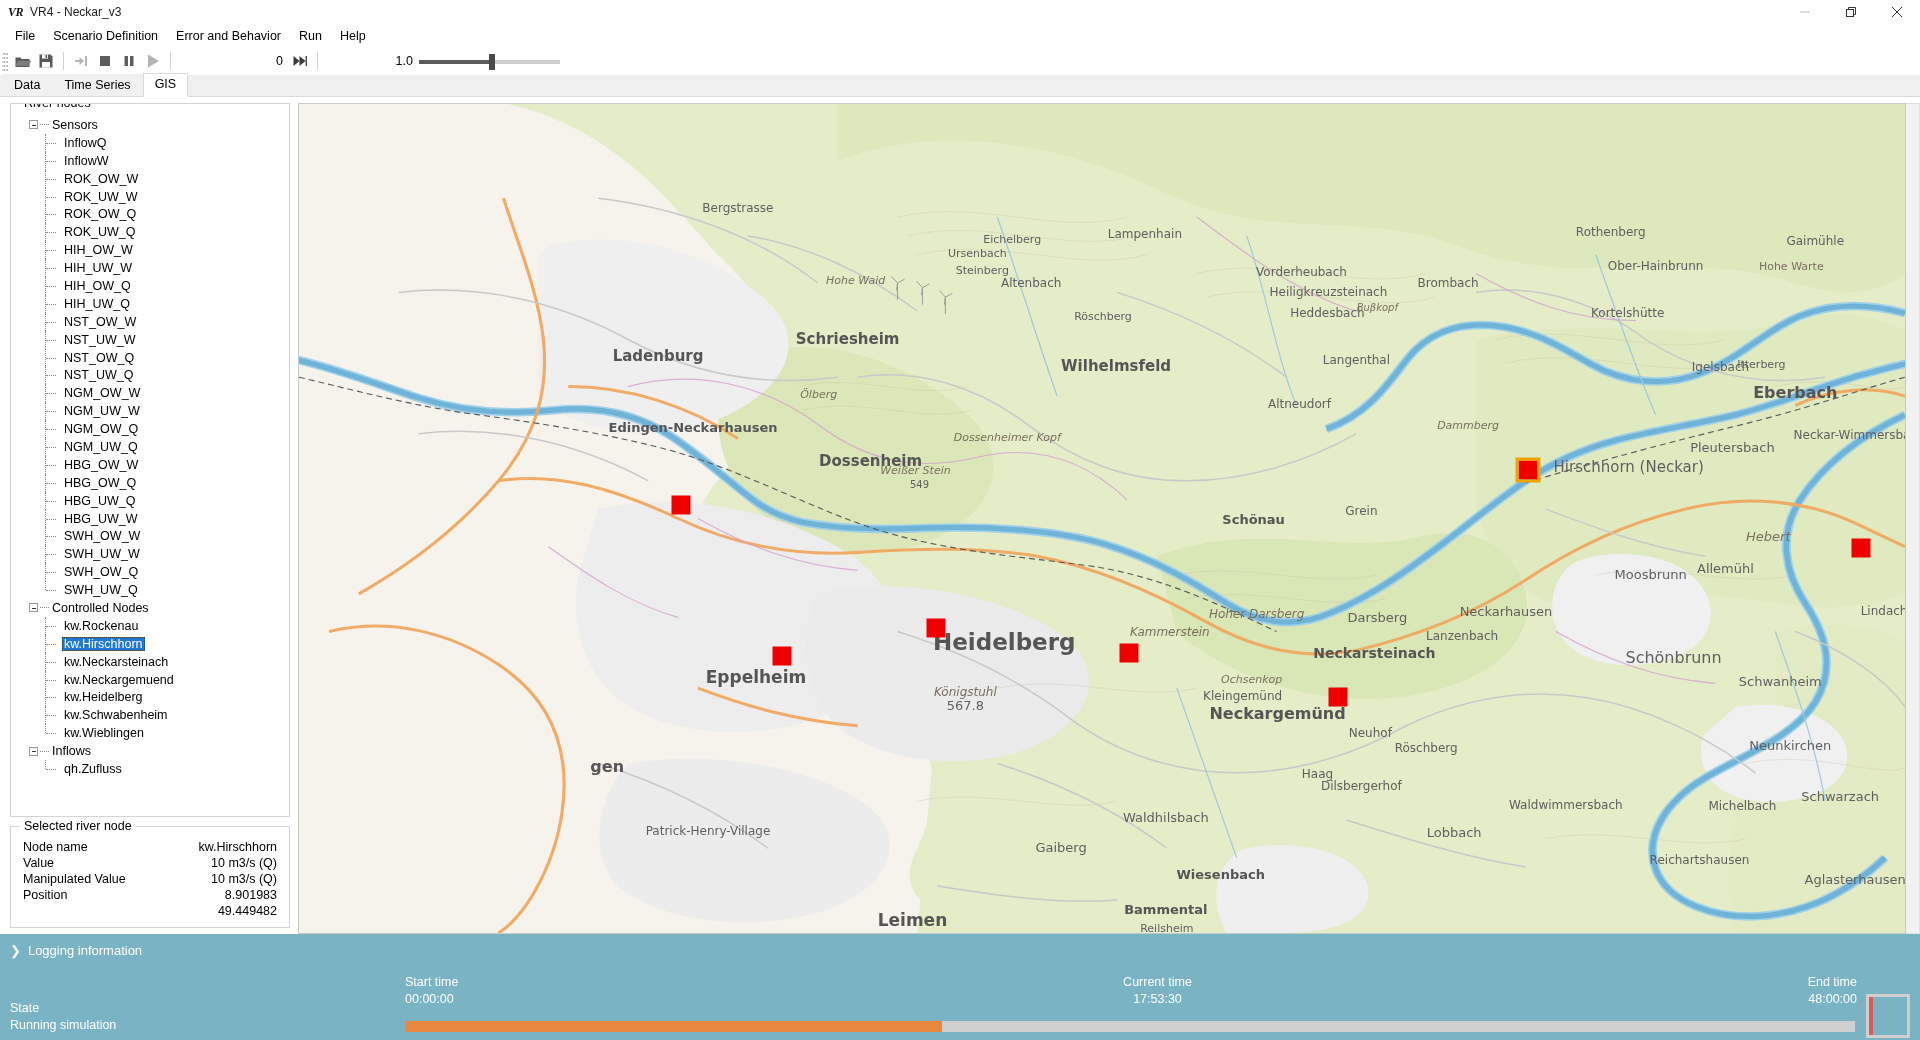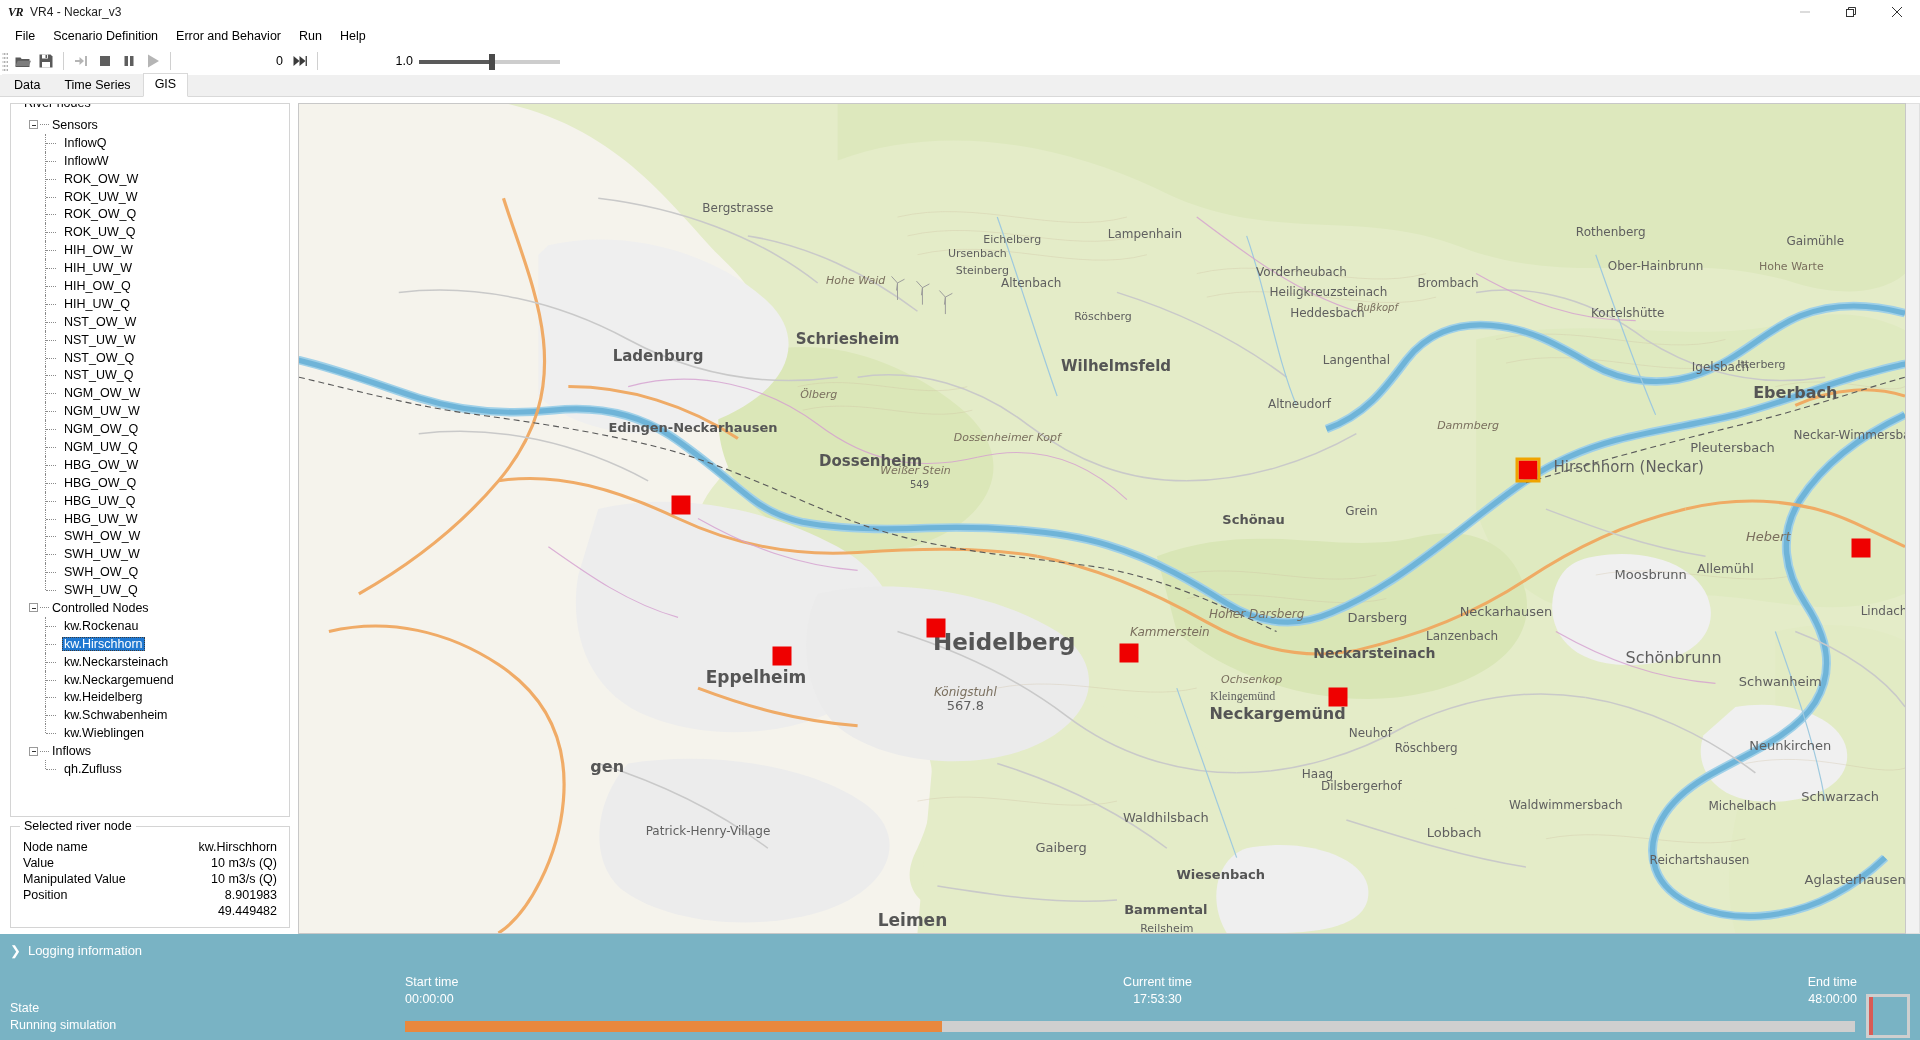--- a/index.html
+++ b/index.html
@@ -868,21 +868,21 @@
             <div class="map-label" style="left: 88.8199%; top: 56.0227%; font-size: 13px; color: rgb(95, 95, 95);">Allemühl</div>
             <div class="map-label" style="left: 84.1615%; top: 56.7045%; font-size: 13px; color: rgb(95, 95, 95);">Moosbrunn</div>
             <div class="map-label" style="left: 85.5901%; top: 64.2045%; font-size: 16px; color: rgb(95, 95, 95); margin-top: 21px;">Schönbrunn</div>
             <div class="map-label" style="left: 92.236%; top: 69.6591%; font-size: 13px; color: rgb(95, 95, 95);">Schwanheim</div>
             <div class="map-label" style="left: 75.1553%; top: 61.1364%; font-size: 13px; color: rgb(95, 95, 95);">Neckarhausen</div>
             <div class="map-label" style="left: 72.4224%; top: 64.2045%; font-size: 12px; color: rgb(95, 95, 95);">Lanzenbach</div>
             <div class="map-label" style="left: 67.1429%; top: 61.9318%; font-size: 13px; color: rgb(95, 95, 95); text-align: center;">Darsberg</div>
             <div class="map-label" style="left: 59.6273%; top: 61.4773%; font-size: 12px; font-style: italic; color: rgb(122, 111, 94);">Hoher Darsberg</div>
             <div class="map-label" style="left: 54.2236%; top: 63.75%; font-size: 12px; font-style: italic; color: rgb(122, 111, 94);">Kammerstein</div>
             <div class="map-label" style="left: 59.3168%; top: 69.3182%; font-size: 11px; font-style: italic; color: rgb(122, 111, 94);">Ochsenkop</div>
-            <div class="map-label" style="left: 58.7578%; top: 71.3636%; font-size: 12px; color: rgb(95, 95, 95); font-family: Liberation Serif, serif;">Kleingemünd</div>
+            <div class="map-label" style="left: 58.7578%; top: 71.3636%; font-size: 12px; color: rgb(95, 95, 95);">Kleingemünd</div>
             <div class="map-label" style="left: 66.7081%; top: 75.9091%; font-size: 12px; color: rgb(95, 95, 95);">Neuhof</div>
             <div class="map-label" style="left: 70.1863%; top: 77.7273%; font-size: 12px; color: rgb(95, 95, 95);">Röschberg</div>
             <div class="map-label" style="left: 66.1491%; top: 82.2727%; font-size: 12px; color: rgb(95, 95, 95);">Dilsbergerhof</div>
             <div class="map-label" style="left: 78.882%; top: 84.5455%; font-size: 12px; color: rgb(95, 95, 95);">Waldwimmersbach</div>
             <div class="map-label" style="left: 71.9255%; top: 87.8409%; font-size: 13px; color: rgb(95, 95, 95);">Lobbach</div>
             <div class="map-label" style="left: 89.8758%; top: 84.6591%; font-size: 12px; color: rgb(95, 95, 95);">Michelbach</div>
             <div class="map-label" style="left: 95.9627%; top: 83.5227%; font-size: 13px; color: rgb(95, 95, 95);">Schwarzach</div>
             <div class="map-label" style="left: 92.8571%; top: 77.2727%; font-size: 13px; color: rgb(95, 95, 95);">Neunkirchen</div>
             <div class="map-label" style="left: 96.8944%; top: 93.5227%; font-size: 13px; color: rgb(95, 95, 95);">Aglasterhausen</div>
             <div class="map-label" style="left: 87.205%; top: 91.1364%; font-size: 12px; color: rgb(95, 95, 95);">Reichartshausen</div>

